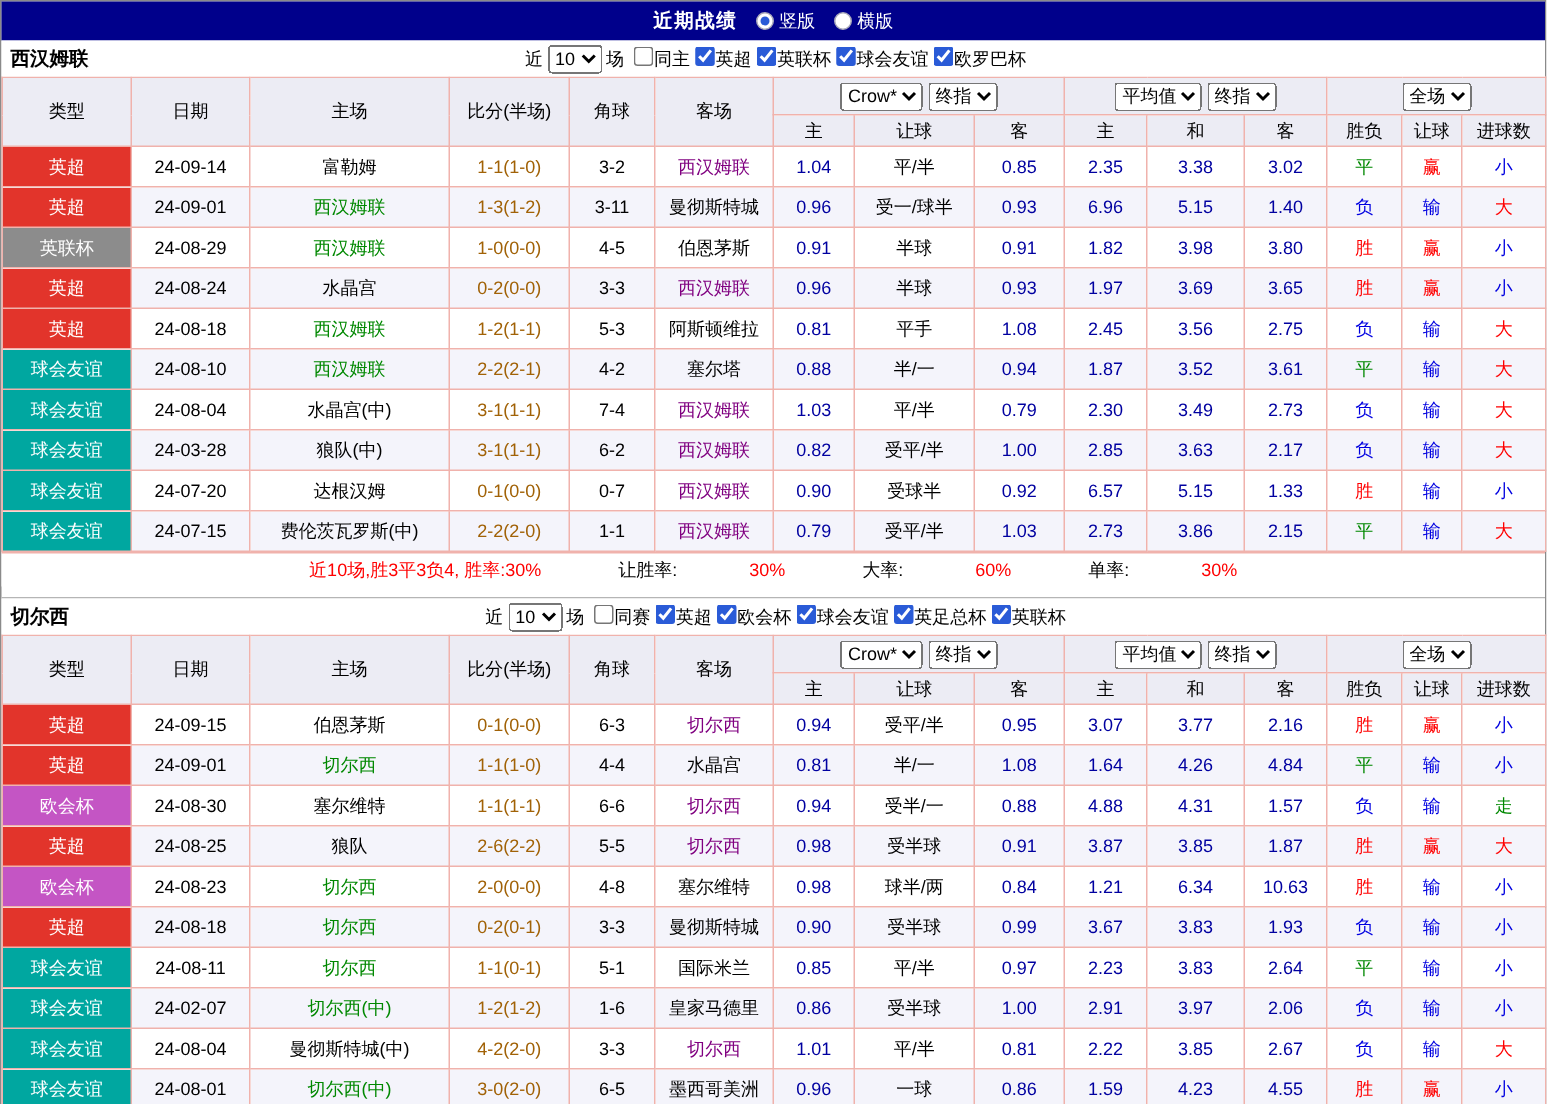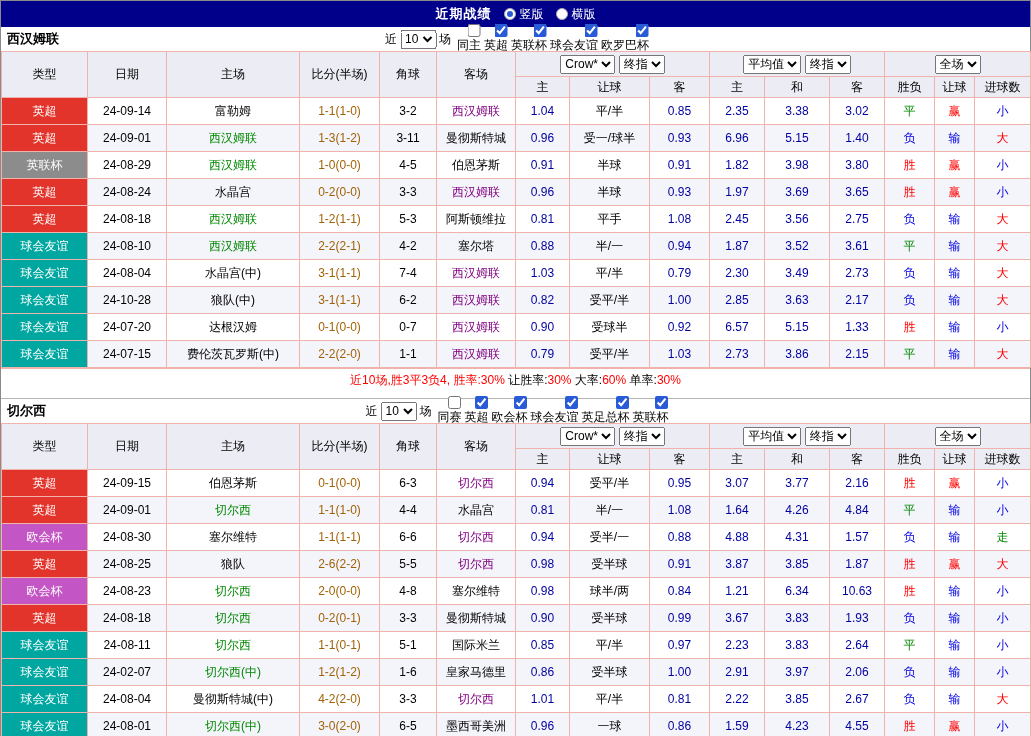--- a/index.html
+++ b/index.html
@@ -10,38 +10,38 @@
   #view-toggle{display:inline-flex;gap:12px;align-items:center;}
   .view-opt{display:inline-flex;align-items:center;gap:4px;cursor:pointer;font-size:12px;}
   .radio{width:12px;height:12px;border-radius:50%;background:#fff;border:1px solid #aab;box-sizing:border-box;position:relative;display:inline-block;}
   .radio.sel::after{content:"";position:absolute;left:2px;top:2px;width:6px;height:6px;border-radius:50%;background:#2a5bd7;}
   .section.gap{margin-top:7px;border-top:1px solid #b5b5b5;}
   .section-head{height:24px;position:relative;display:flex;align-items:center;background:#fff;}
   .team-name{font-weight:bold;font-size:13px;padding-left:6px;}
   .filters{position:absolute;left:50%;transform:translateX(-50%);display:flex;align-items:center;white-space:nowrap;}
   .filters .txt{margin:0 3px;}
   select{font-size:12px;height:19px;font-family:inherit;}
-  label.chk{display:inline-flex;align-items:flex-end;margin-left:3px;cursor:pointer;flex-direction:column;}
+  label.chk{display:inline-flex;align-items:flex-start;margin-left:3px;cursor:pointer;}
   label.chk input{width:13px;height:13px;margin:0 1px 0 0;accent-color:#2a5bd7;}
   table.grid{width:100%;border-collapse:collapse;table-layout:fixed;}
   .grid th,.grid td{border:1px solid #F0B2AC;text-align:center;padding:0;overflow:hidden;white-space:nowrap;}
   .grid thead th{background:#ECECF4;font-weight:normal;}
   .grid thead tr.hr1 th{height:24px;}
   .grid thead tr.hr2 th{height:20px;}
   .grid tbody td{height:26px;}
   .grid tbody tr:nth-child(even){background:#F4F4FB;}
   td.league{color:#fff;}
   .t-g{color:#008800;}
   .t-p{color:#800080;}
   .score{color:#a16207;}
   .odds{color:#0000A0;}
   .c-r{color:#FF0000;}
   .c-b{color:#0000E0;}
   .c-g{color:#008800;}
-  .summary{height:22px;display:flex;align-items:center;justify-content:center;border-top:1px solid #F0B2AC;background:#fff;}
+  .summary{height:22px;display:flex;align-items:center;justify-content:center;border-top:1px solid #F0B2AC;background:#fff;gap:48px;}
   .summary span{white-space:pre;}
   .s-r{color:#FF0000;}
   .s-k{color:#000;}
 </style>
 </head>
 <body>
 
 <div class="page">
   <div class="topbar">
     <span class="title">近期战绩</span>
@@ -243,21 +243,21 @@
               <td class="odds">0.79</td>
               <td class="odds">2.30</td>
               <td class="odds">3.49</td>
               <td class="odds">2.73</td>
               <td class="c-b">负</td>
               <td class="c-b">输</td>
               <td class="c-r">大</td>
             </tr>
             <tr>
               <td class="league" style="background:#00A7A0">球会友谊</td>
-              <td>24-10-28</td>
+              <td>24-03-28</td>
               <td class="">狼队(中)</td>
               <td class="score">3-1(1-1)</td>
               <td>6-2</td>
               <td class="t-p">西汉姆联</td>
               <td class="odds">0.82</td>
               <td>受平/半</td>
               <td class="odds">1.00</td>
               <td class="odds">2.85</td>
               <td class="odds">3.63</td>
               <td class="odds">2.17</td>

